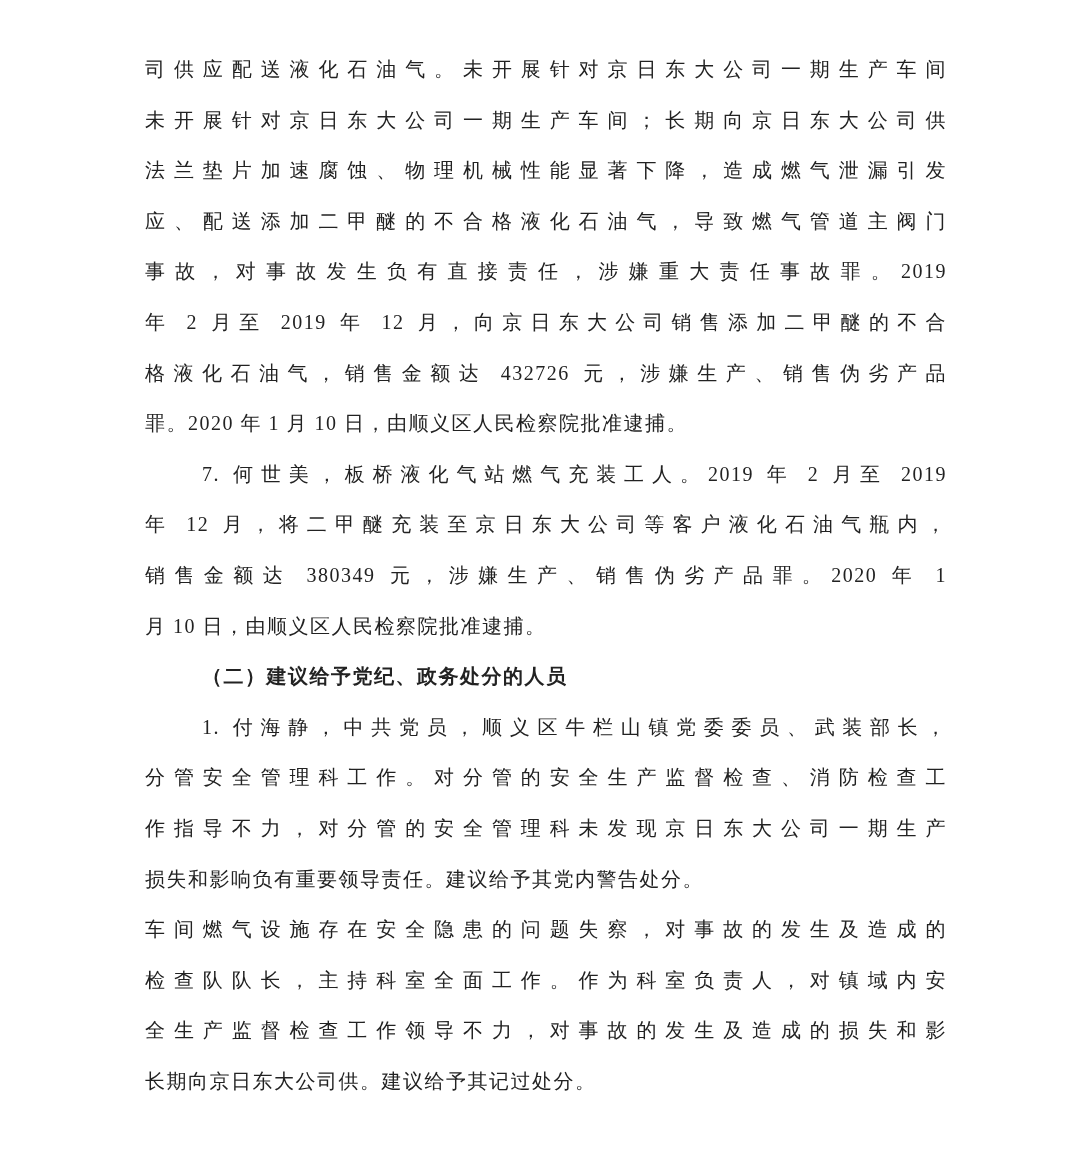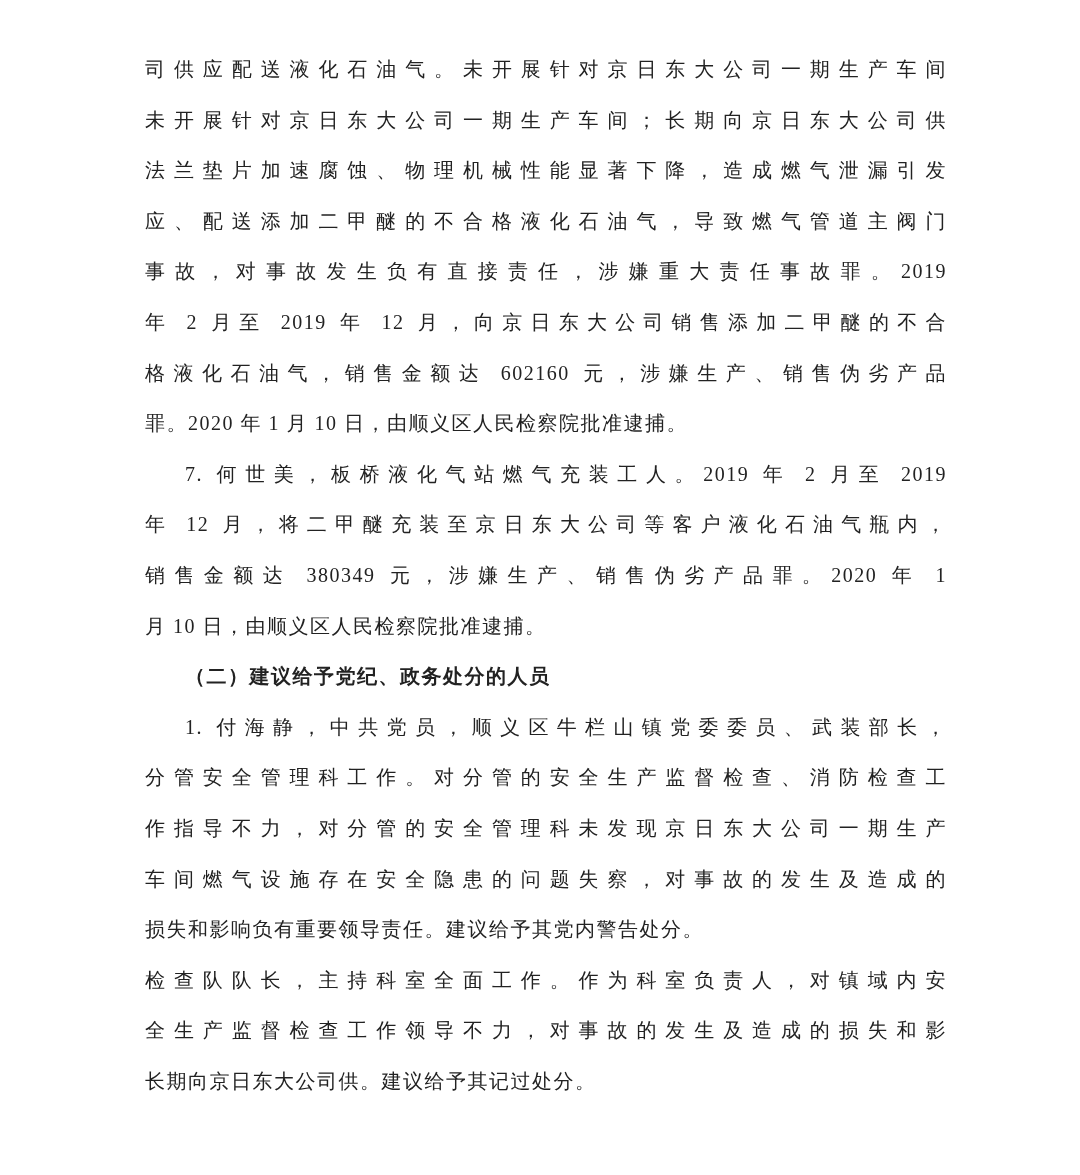--- a/index.html
+++ b/index.html
@@ -38,46 +38,47 @@
   }
   
   .j {
     white-space: normal;
     text-align: justify;
     text-align-last: justify;
   }
   
   .ind {
     text-indent: 2em;
+    margin-left: 17px;
   }
   
   .hd {
     font-weight: bold;
   }
 </style>
 </head>
 <body>
 
 <div class="page">
   <div class="textblock">
     <p class="ln j">司供应配送液化石油气。未开展针对京日东大公司一期生产车间</p>
     <p class="ln j">未开展针对京日东大公司一期生产车间；长期向京日东大公司供</p>
     <p class="ln j">法兰垫片加速腐蚀、物理机械性能显著下降，造成燃气泄漏引发</p>
     <p class="ln j">应、配送添加二甲醚的不合格液化石油气，导致燃气管道主阀门</p>
     <p class="ln j">事故，对事故发生负有直接责任，涉嫌重大责任事故罪。2019</p>
     <p class="ln j">年 2 月至 2019 年 12 月，向京日东大公司销售添加二甲醚的不合</p>
-    <p class="ln j">格液化石油气，销售金额达 602160 元，涉嫌生产、销售伪劣产品</p>
+    <p class="ln j">格液化石油气，销售金额达 432726 元，涉嫌生产、销售伪劣产品</p>
     <p class="ln">罪。2020 年 1 月 10 日，由顺义区人民检察院批准逮捕。</p>
     <p class="ln j ind">7. 何世美，板桥液化气站燃气充装工人。2019 年 2 月至 2019</p>
     <p class="ln j">年 12 月，将二甲醚充装至京日东大公司等客户液化石油气瓶内，</p>
     <p class="ln j">销售金额达 380349 元，涉嫌生产、销售伪劣产品罪。2020 年 1</p>
     <p class="ln">月 10 日，由顺义区人民检察院批准逮捕。</p>
     <p class="ln ind hd">（二）建议给予党纪、政务处分的人员</p>
     <p class="ln j ind">1. 付海静，中共党员，顺义区牛栏山镇党委委员、武装部长，</p>
     <p class="ln j">分管安全管理科工作。对分管的安全生产监督检查、消防检查工</p>
     <p class="ln j">作指导不力，对分管的安全管理科未发现京日东大公司一期生产</p>
+    <p class="ln">损失和影响负有重要领导责任。建议给予其党内警告处分。</p>
     <p class="ln j">车间燃气设施存在安全隐患的问题失察，对事故的发生及造成的</p>
-    <p class="ln">损失和影响负有重要领导责任。建议给予其党内警告处分。</p>
     <p class="ln j">检查队队长，主持科室全面工作。作为科室负责人，对镇域内安</p>
     <p class="ln j">全生产监督检查工作领导不力，对事故的发生及造成的损失和影</p>
     <p class="ln">长期向京日东大公司供。建议给予其记过处分。</p>
   </div>
 </div>
 
 </body></html>

